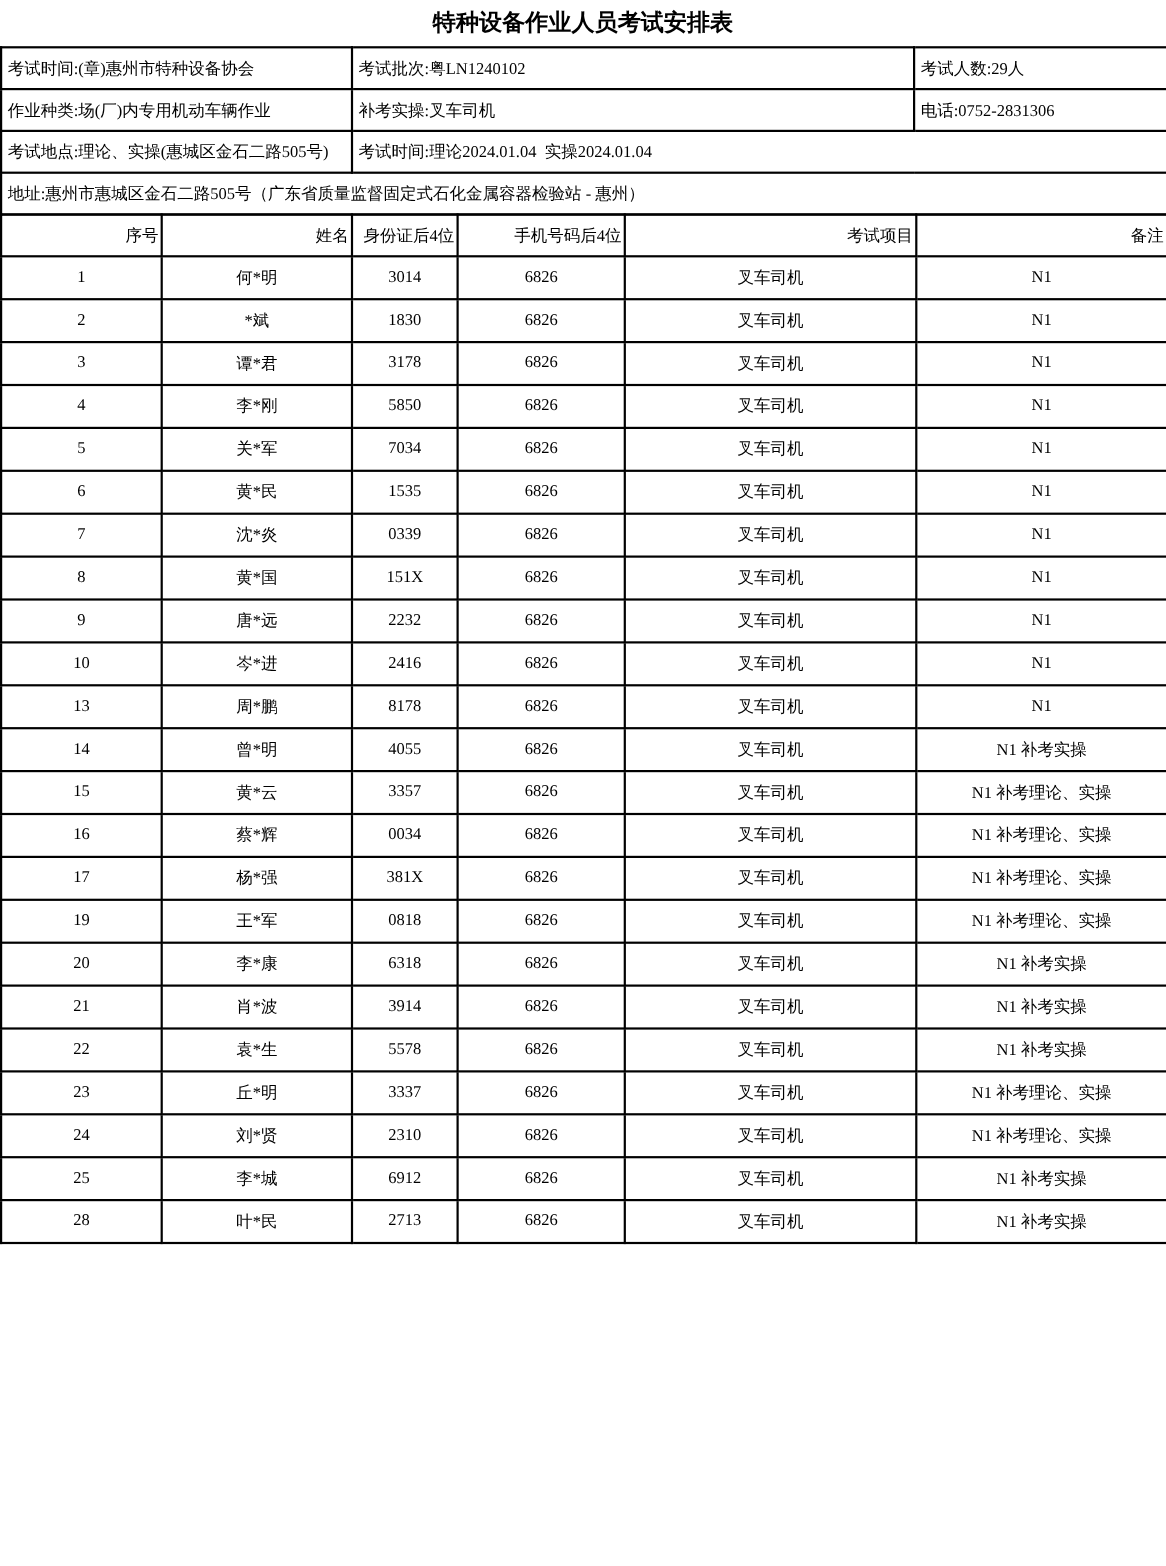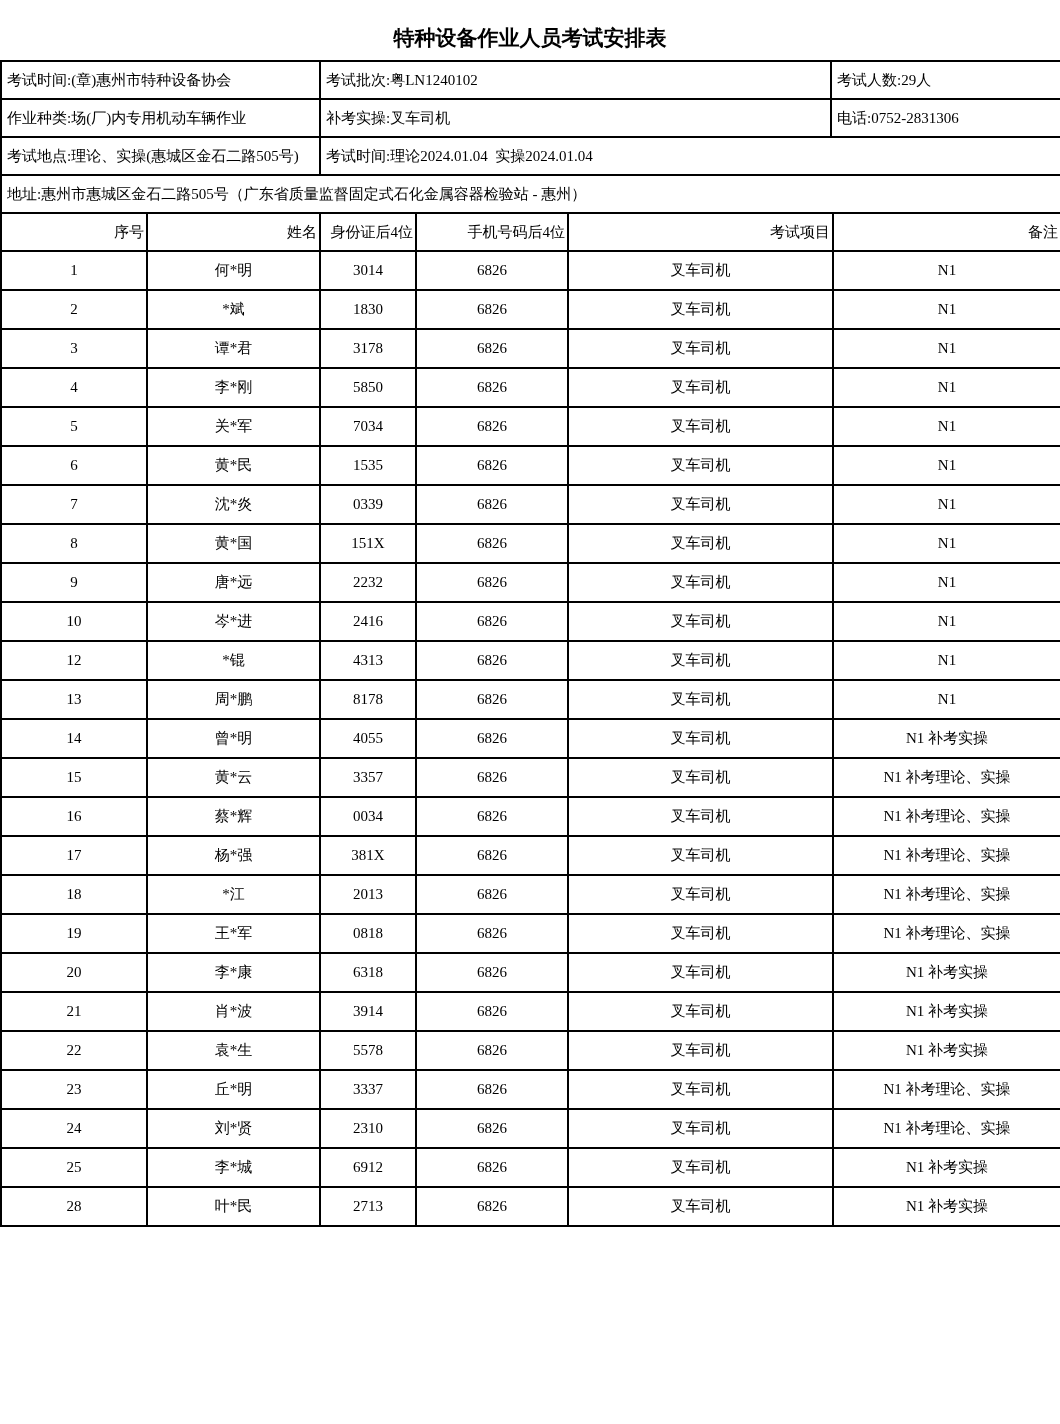--- a/index.html
+++ b/index.html
@@ -6,21 +6,21 @@
     margin: 0;
     padding: 0;
     width: 1060px;
     height: 1424px;
     overflow: hidden;
     background: #ffffff;
     color: #000000;
     font-family: "Liberation Serif", "DejaVu Serif", serif;
   }
   .page-title {
-    margin: 25px 0 8px 0;
+    margin: 7px 0 8px 0;
     text-align: center;
     font-size: 21px;
     font-weight: bold;
     line-height: 27px;
   }
   table {
     border-collapse: collapse;
     table-layout: fixed;
     width: 1060px;
   }
@@ -177,28 +177,20 @@
       </tr>
       <tr>
         <td>10</td>
         <td>岑*进</td>
         <td>2416</td>
         <td>6826</td>
         <td>叉车司机</td>
         <td>N1</td>
       </tr>
       <tr>
-        <td>12</td>
-        <td>*锟</td>
-        <td>4313</td>
-        <td>6826</td>
-        <td>叉车司机</td>
-        <td>N1</td>
-      </tr>
-      <tr>
         <td>13</td>
         <td>周*鹏</td>
         <td>8178</td>
         <td>6826</td>
         <td>叉车司机</td>
         <td>N1</td>
       </tr>
       <tr>
         <td>14</td>
         <td>曾*明</td>
@@ -225,28 +217,20 @@
       </tr>
       <tr>
         <td>17</td>
         <td>杨*强</td>
         <td>381X</td>
         <td>6826</td>
         <td>叉车司机</td>
         <td>N1 补考理论、实操</td>
       </tr>
       <tr>
-        <td>18</td>
-        <td>*江</td>
-        <td>2013</td>
-        <td>6826</td>
-        <td>叉车司机</td>
-        <td>N1 补考理论、实操</td>
-      </tr>
-      <tr>
         <td>19</td>
         <td>王*军</td>
         <td>0818</td>
         <td>6826</td>
         <td>叉车司机</td>
         <td>N1 补考理论、实操</td>
       </tr>
       <tr>
         <td>20</td>
         <td>李*康</td>

